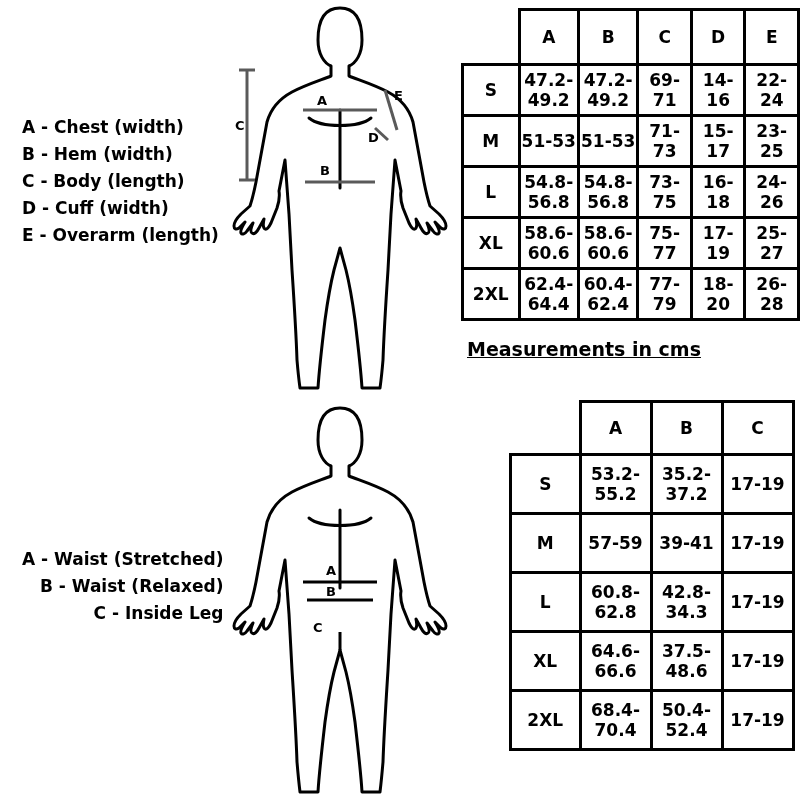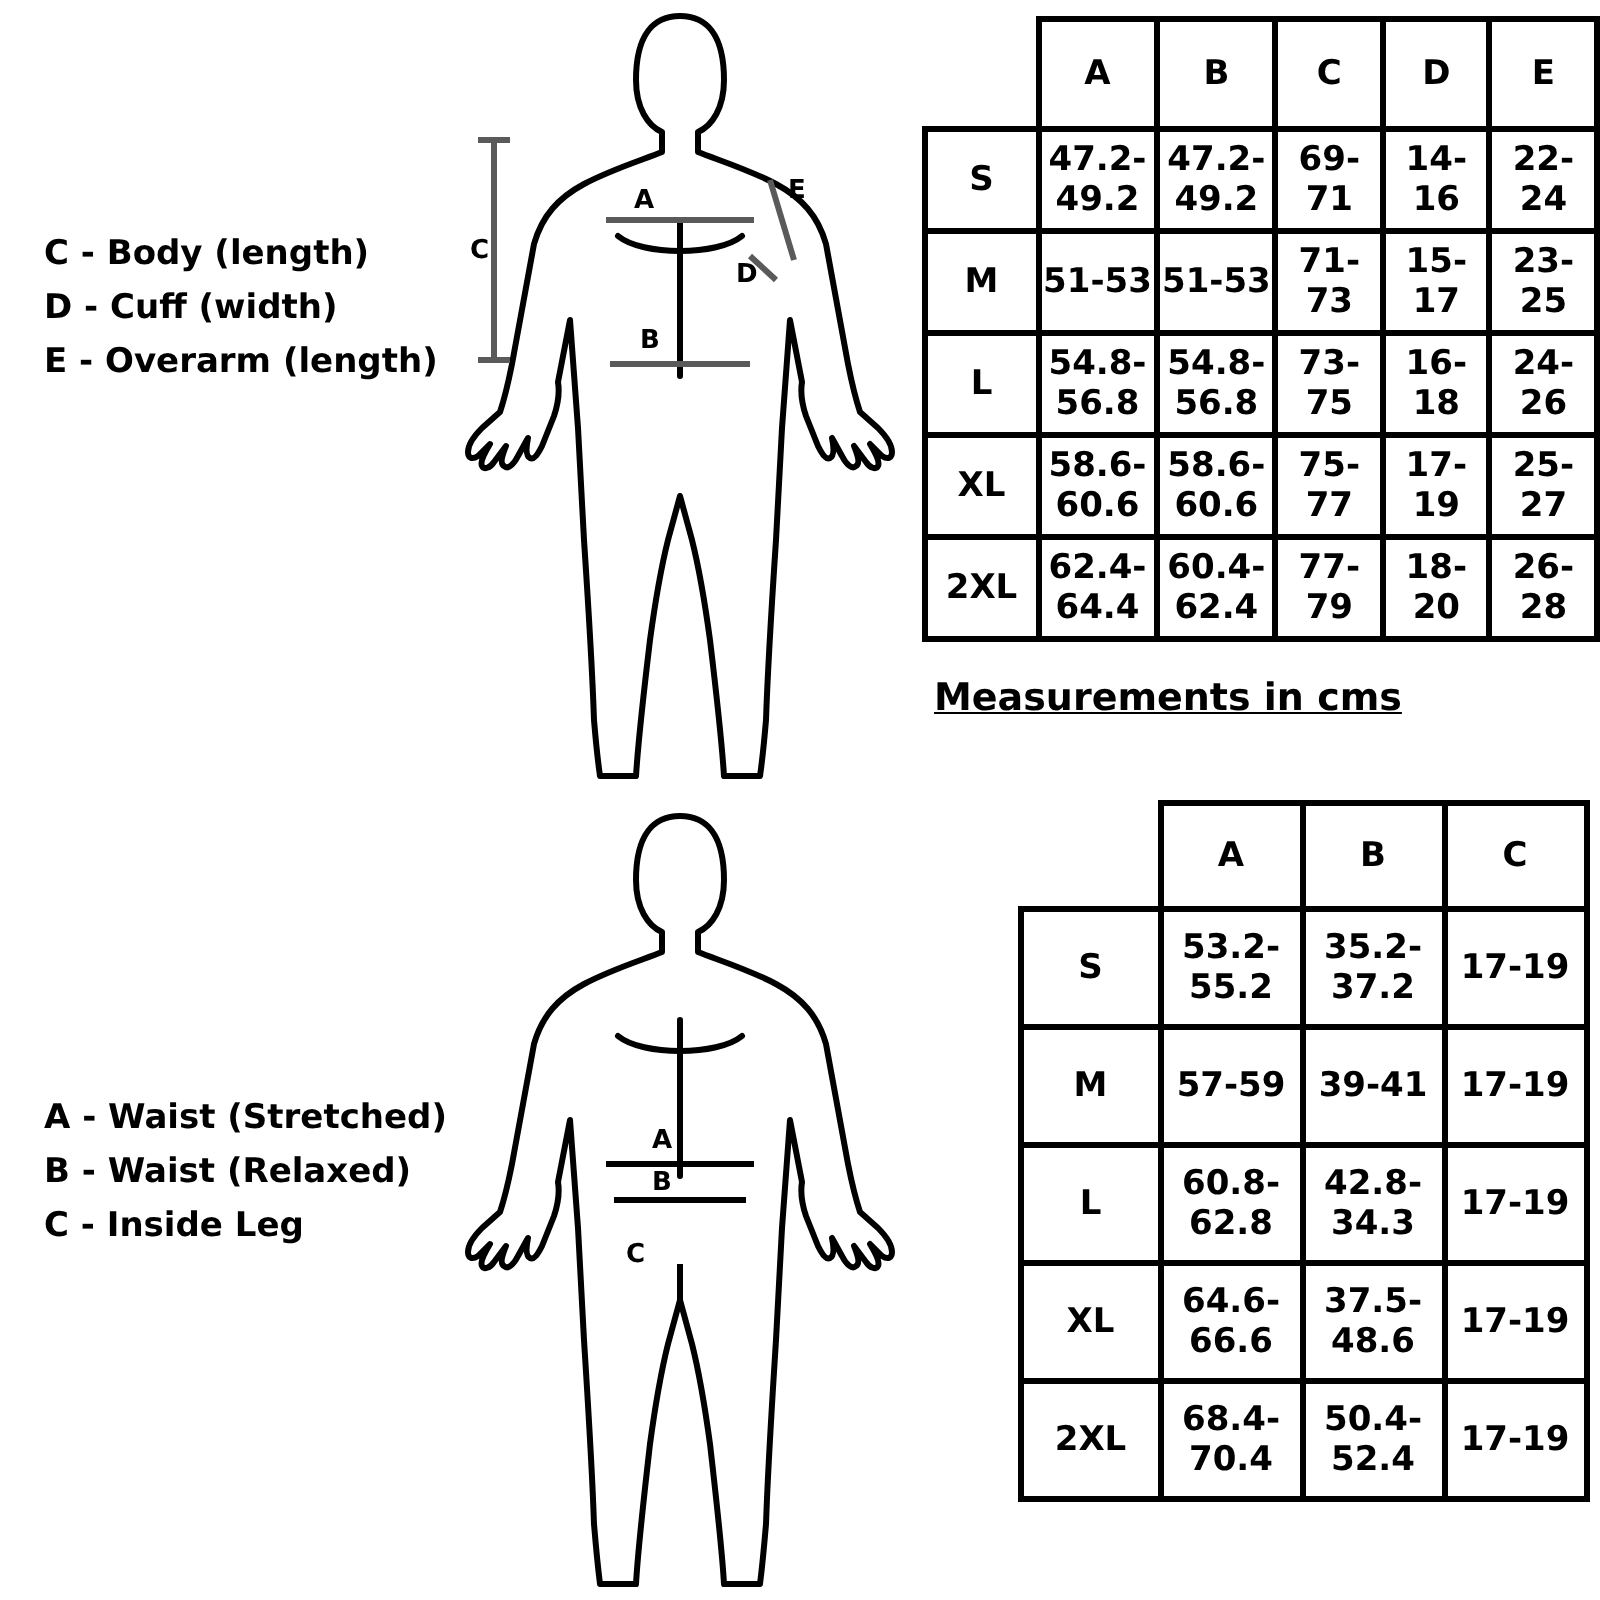--- a/index.html
+++ b/index.html
@@ -21,21 +21,21 @@
 
   
   .legend {
     position: absolute;
     font-size: 17px;
     font-weight: bold;
     line-height: 27px;
     white-space: nowrap;
   }
   #legend-top { left: 22px; top: 114px; }
-  #legend-bottom { left: 22px; top: 546px; }
+  #legend-bottom { left: 22px; top: 546px; text-align: right; }
   .legend-line { display: block; }
 
   
   .figure {
     position: absolute;
   }
   .figure svg { display: block; }
 
   
   table.size-table {
@@ -89,20 +89,22 @@
     position: absolute;
     font-size: 13px;
     font-weight: bold;
     color: #000;
   }
 </style>
 </head>
 <body>
 
 <div class="legend" id="legend-top">
+  <span class="legend-line">A - Chest (width)</span>
+  <span class="legend-line">B - Hem (width)</span>
   <span class="legend-line">C - Body (length)</span>
   <span class="legend-line">D - Cuff (width)</span>
   <span class="legend-line">E - Overarm (length)</span>
 </div>
 
 <div class="figure" id="figure-top" style="left:225px; top:0px;">
   <svg width="230" height="390" viewBox="0 0 230 390">
     <g fill="none" stroke="#000000" stroke-width="3" stroke-linejoin="round" stroke-linecap="round">
 
       <path d="M93 40 C93 17 102 8 115 8 C128 8 137 17 137 40 C137 54 131 63 124 66

